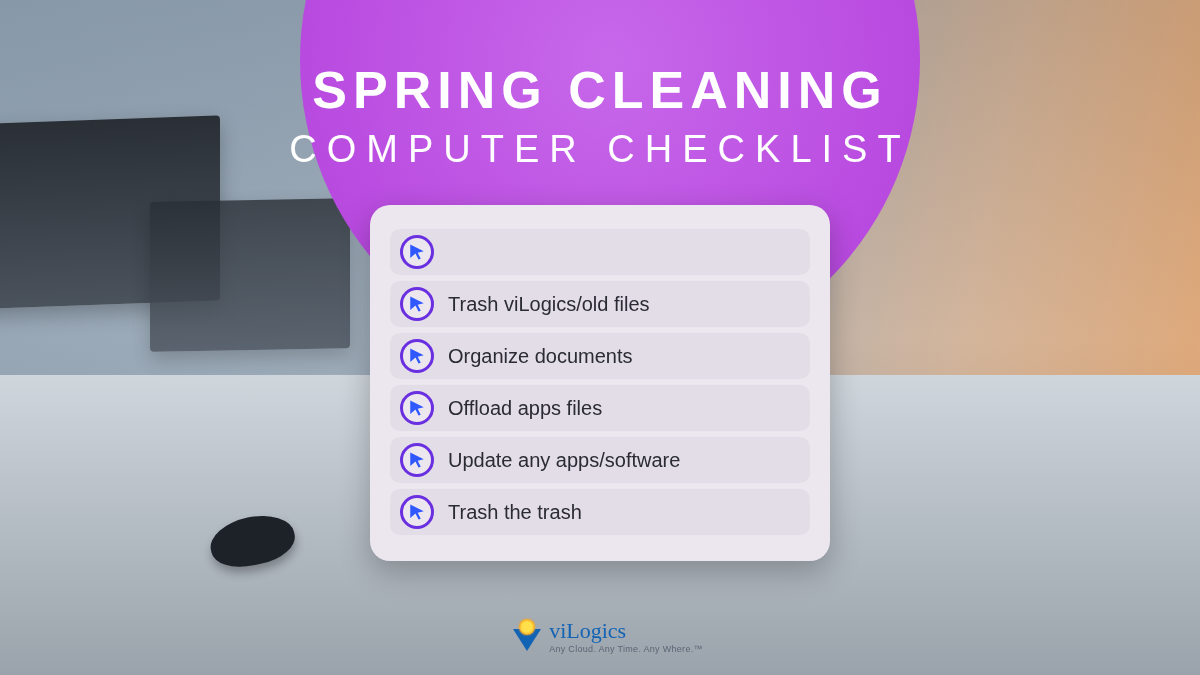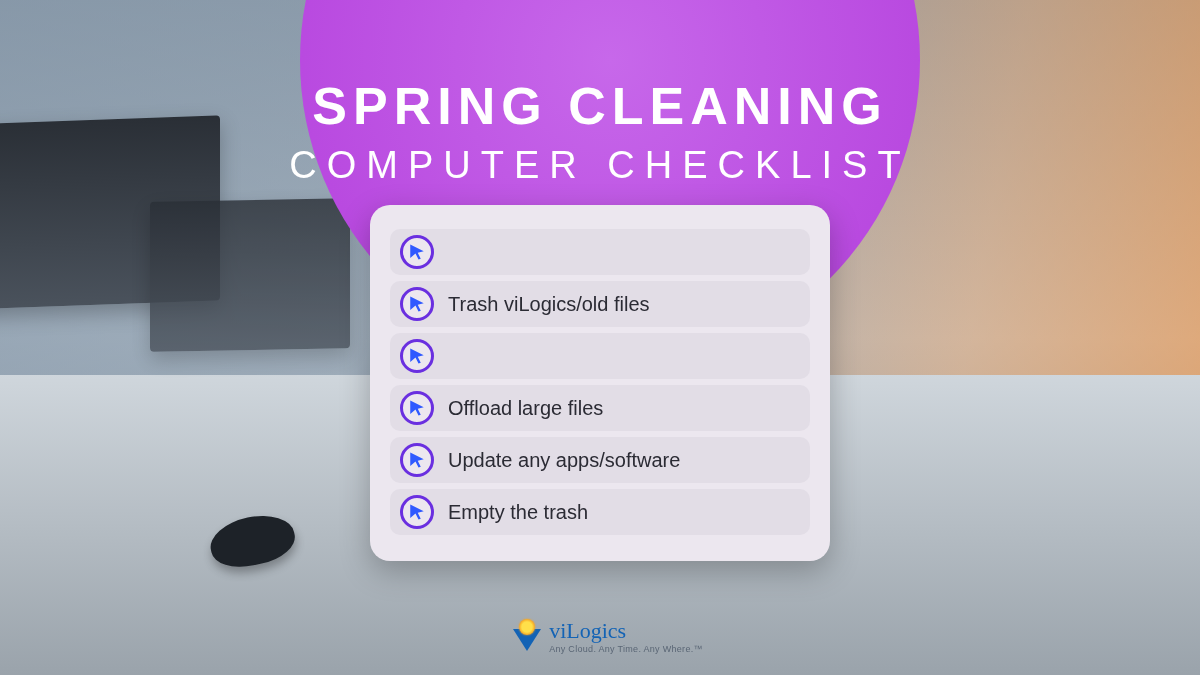--- a/index.html
+++ b/index.html
@@ -20,21 +20,21 @@
     .mouse { position:absolute; left:210px; bottom:110px; width:85px; height:48px;
       background:#1d2228; border-radius:50% 50% 45% 45%; transform:rotate(-12deg);
       box-shadow:0 6px 10px rgba(0,0,0,.3);}
     
     .accent {
       position:absolute; top:-250px; left:300px; width:620px; height:620px;
       border-radius:50%;
       background:radial-gradient(circle at 50% 50%, #c768ea 0%, #b94ae0 70%, #b142dc 100%);
     }
     
-    .titles { position:absolute; top:76px; left:0; right:0; text-align:center; color:#fff; }
+    .titles { position:absolute; top:60px; left:0; right:0; text-align:center; color:#fff; }
     .title-main {
       font-weight:900; font-size:52px; letter-spacing:6px;
       font-family:'Arial Black','Segoe UI Black',sans-serif;
     }
     .title-sub {
       font-weight:300; font-size:38px; letter-spacing:10px; margin-top:8px;
       font-family:'Segoe UI Light','Helvetica Neue',sans-serif;
     }
     
     .card {
@@ -105,44 +105,45 @@
           </svg>
       </span>
       <span class="label">Trash viLogics/old files</span>
     </div>
     <div class="row">
       <span class="icon">
         <svg viewBox="0 0 24 24">
             <path fill="#2f59ff" d="M3 2l18 9-8 2 4 8-3 1-4-8-7 6z"></path>
           </svg>
       </span>
+      <span class="label">Organize documents</span>
     </div>
     <div class="row">
       <span class="icon">
         <svg viewBox="0 0 24 24">
             <path fill="#2f59ff" d="M3 2l18 9-8 2 4 8-3 1-4-8-7 6z"></path>
           </svg>
       </span>
-      <span class="label">Offload large files</span>
+      <span class="label">Offload apps files</span>
     </div>
     <div class="row">
       <span class="icon">
         <svg viewBox="0 0 24 24">
             <path fill="#2f59ff" d="M3 2l18 9-8 2 4 8-3 1-4-8-7 6z"></path>
           </svg>
       </span>
       <span class="label">Update any apps/software</span>
     </div>
     <div class="row">
       <span class="icon">
         <svg viewBox="0 0 24 24">
             <path fill="#2f59ff" d="M3 2l18 9-8 2 4 8-3 1-4-8-7 6z"></path>
           </svg>
       </span>
-      <span class="label">Empty the trash</span>
+      <span class="label">Trash the trash</span>
     </div>
   </div>
 
   <div class="footer">
     <div class="logo">
       <span class="logo-mark">
         <span class="pin"></span>
           <span class="sun"></span>
       </span>
       <span class="brand">

